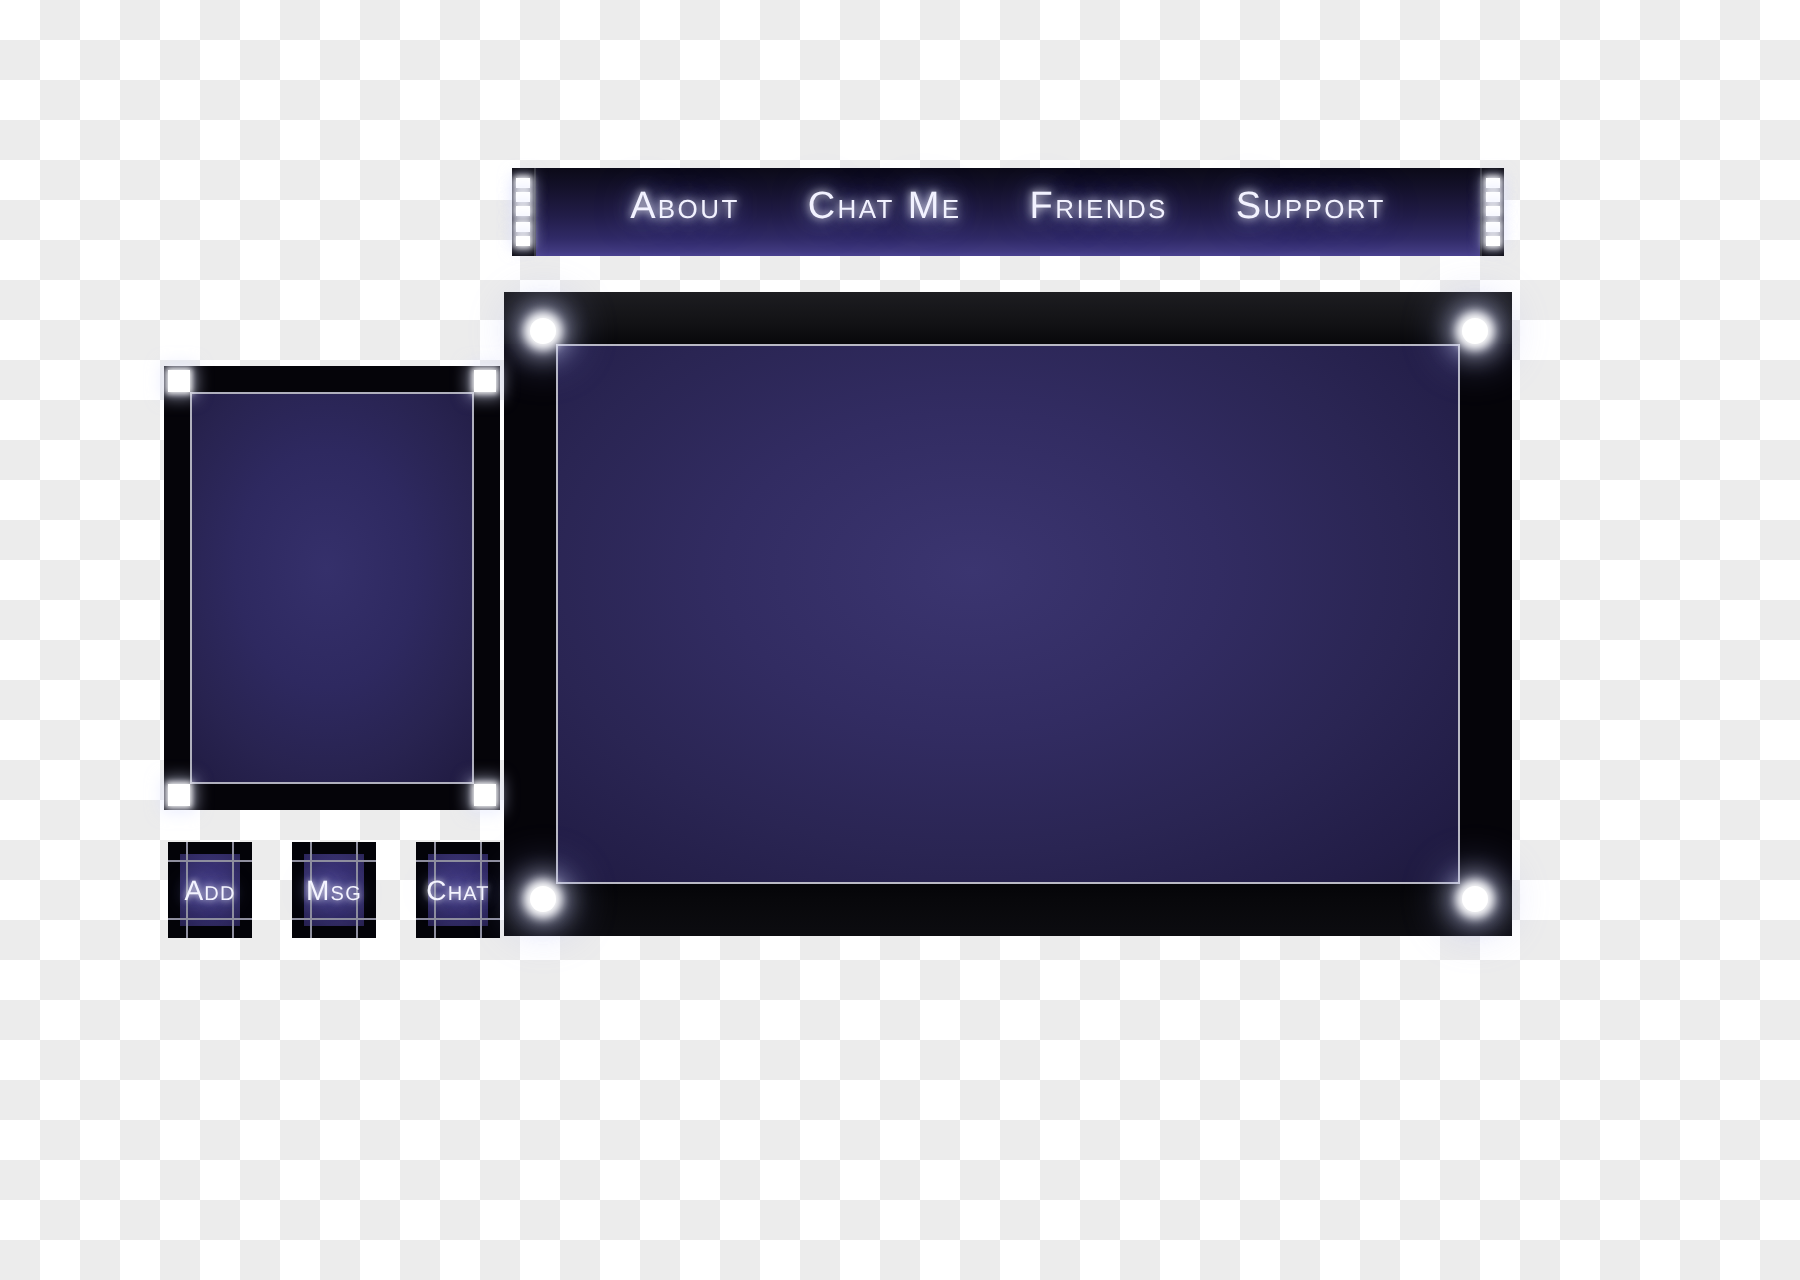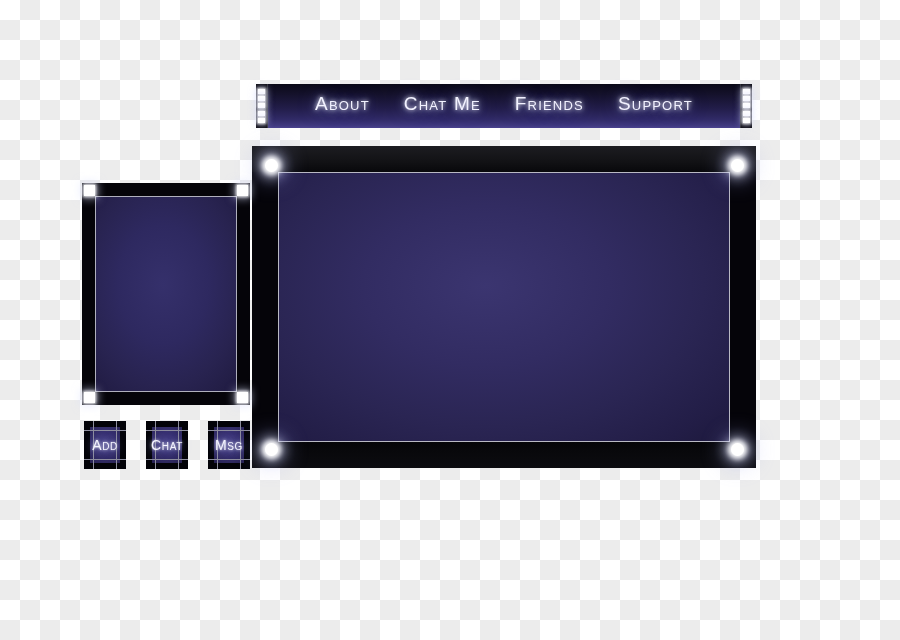--- a/index.html
+++ b/index.html
@@ -324,31 +324,31 @@
         <span class="btn-label">Add</span>
       </span>
       <span class="rule v1"></span>
       <span class="rule v2"></span>
       <span class="rule h1"></span>
       <span class="rule h2"></span>
     </div>
 
     <div class="btn">
       <span class="btn-face">
-        <span class="btn-label">Chat</span>
+        <span class="btn-label">Msg</span>
       </span>
       <span class="rule v1"></span>
       <span class="rule v2"></span>
       <span class="rule h1"></span>
       <span class="rule h2"></span>
     </div>
 
     <div class="btn">
       <span class="btn-face">
-        <span class="btn-label">Msg</span>
+        <span class="btn-label">Chat</span>
       </span>
       <span class="rule v1"></span>
       <span class="rule v2"></span>
       <span class="rule h1"></span>
       <span class="rule h2"></span>
     </div>
 
   </div>
 
 </div>

